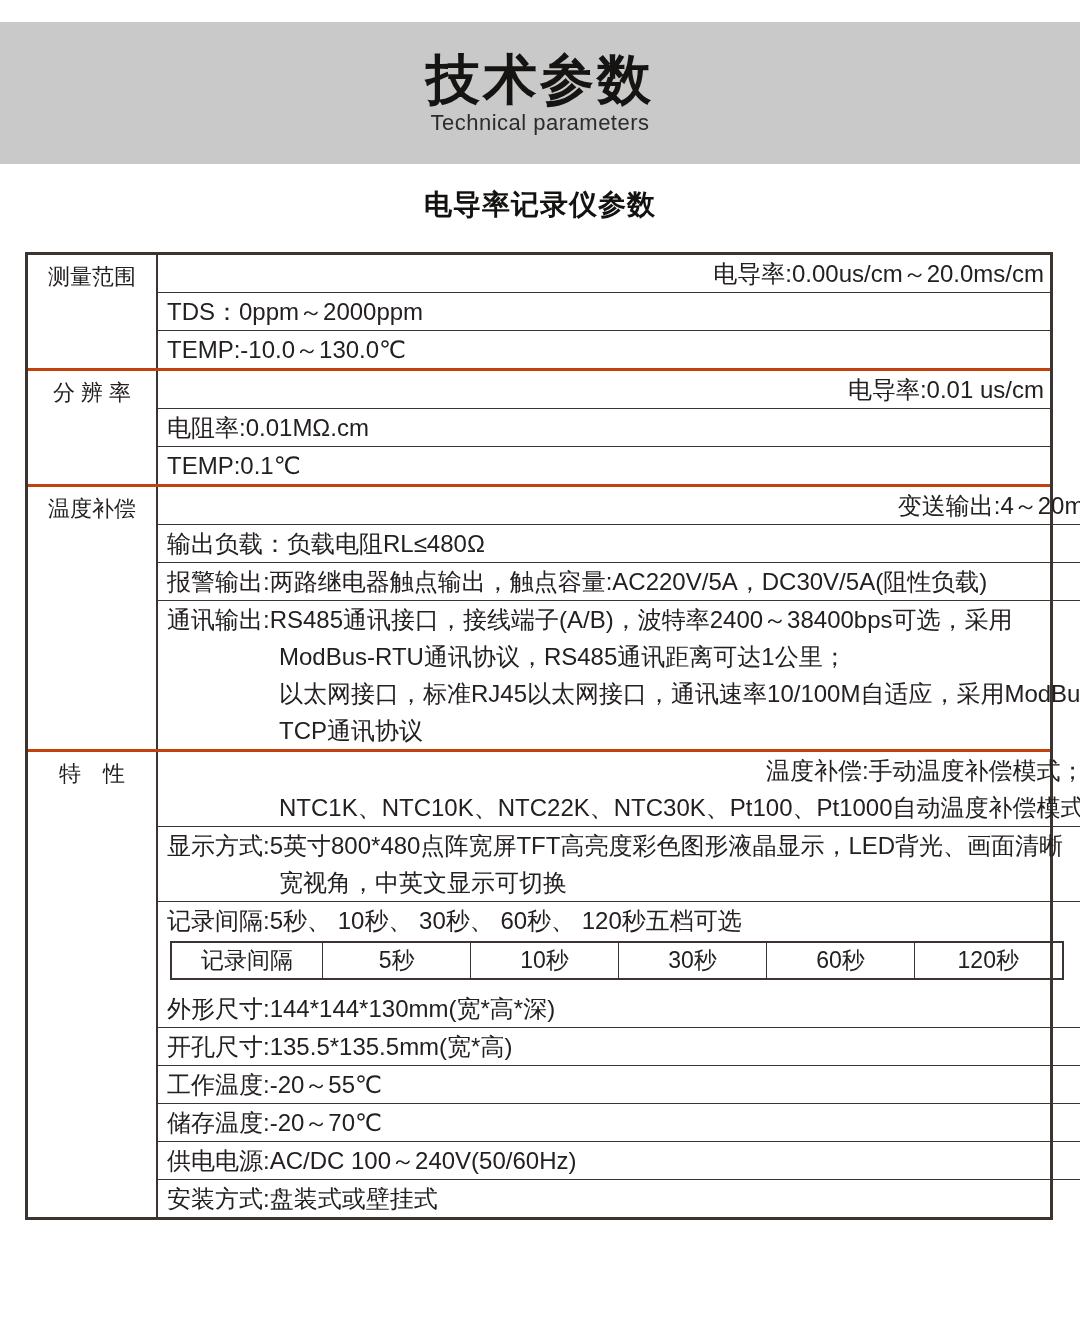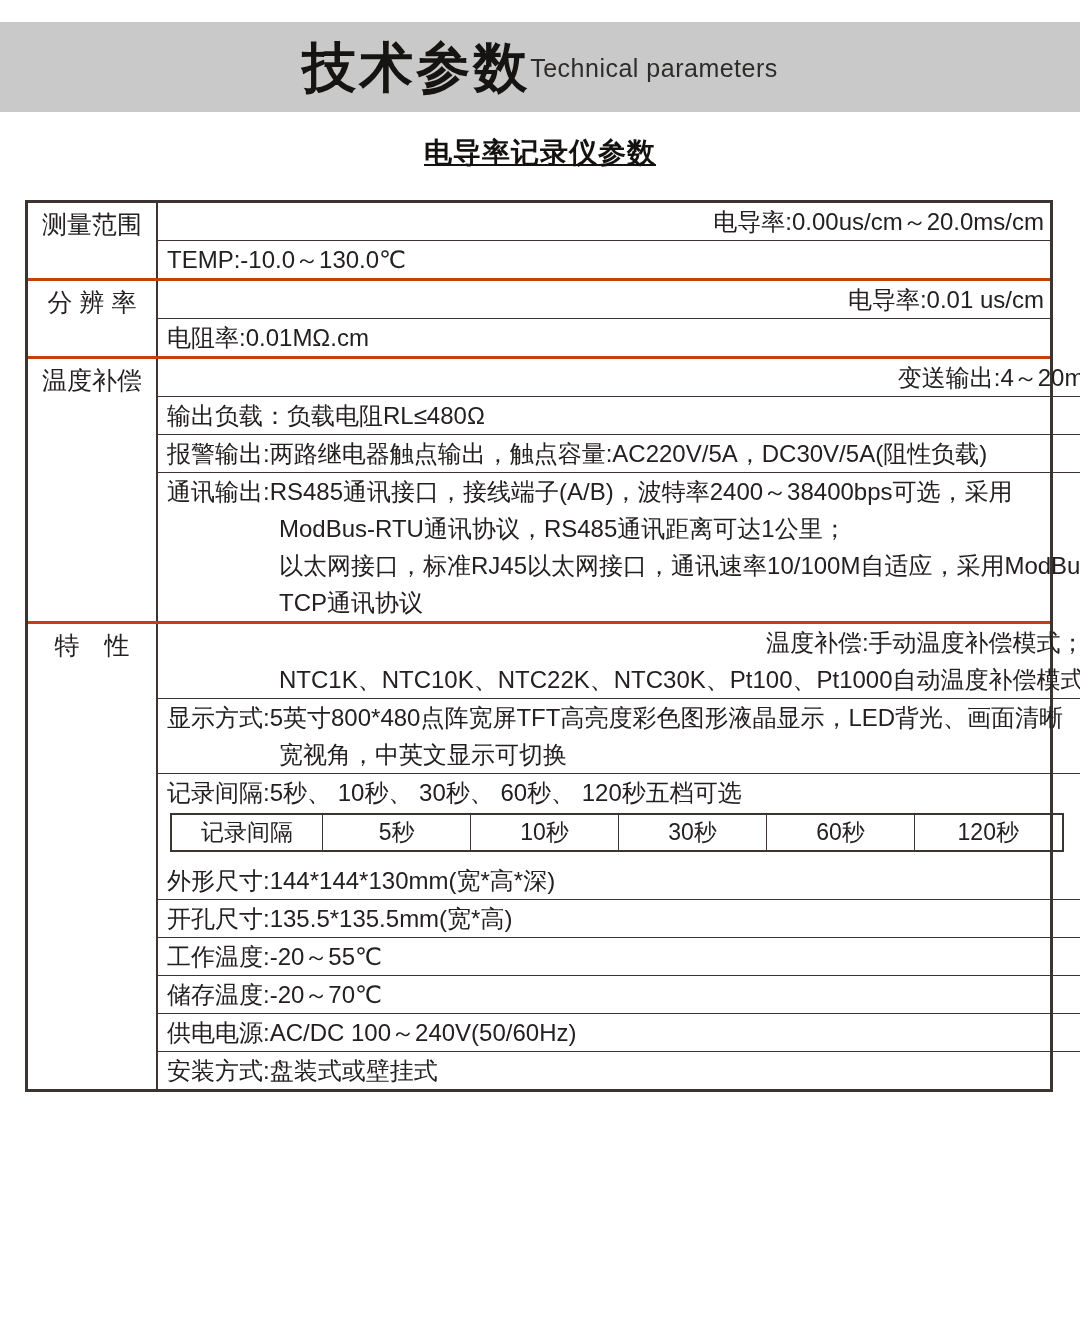--- a/index.html
+++ b/index.html
@@ -6,56 +6,55 @@
   html,body { background:#ffffff; }
   body {
     width:1080px; height:1336px;
     font-family:"Liberation Sans","DejaVu Sans",sans-serif;
     color:#2f2a28;
     overflow:hidden;
   }
   
   .banner {
     margin-top:22px;
-    width:1080px; height:90px;
+    width:1080px; height:142px;
     background:#c9c9c9;
-    display:flex; flex-direction:row; align-items:center; justify-content:center;
+    display:flex; flex-direction:column; align-items:center; justify-content:center;
   }
   .banner-title {
     font-size:54px; font-weight:900; letter-spacing:3px; color:#161412;
     line-height:58px;
   }
   .banner-subtitle {
-    font-size:25px; font-weight:400; color:#2e2c2a; letter-spacing:0.5px;
+    font-size:22px; font-weight:400; color:#2e2c2a; letter-spacing:0.5px;
     margin-top:2px;
   }
   
   .section-title {
     margin-top:22px;
     text-align:center;
     font-size:28px; font-weight:800; color:#141210;
     letter-spacing:1px;
-    text-decoration:underline;
   }
   
   .spec-table {
     margin:28px 0 0 25px;
     width:1028px;
     border:3px solid #3b3430;
   }
   .group {
     display:flex;
     border-top:3px solid #c2410c;
   }
   .group:first-child { border-top:none; }
   .group-label {
     width:130px; min-width:130px;
     border-right:2px solid #3b3430;
     text-align:center;
-    font-size:25px;
+    font-size:22px;
     padding-top:3px;
     line-height:37px;
     color:#242020;
   }
   .group-rows { flex:1; display:flex; flex-direction:column; }
   .row {
     border-top:1.5px solid #3b3430;
     padding-left:9px; padding-right:6px;
     font-size:24px;
     color:#242020;
@@ -96,33 +95,39 @@
 
 <div class="spec-table">
 
   <div class="group">
     <div class="group-label">测量范围</div>
     <div class="group-rows">
       <div class="row">
           <div class="line">电导率:0.00us/cm～20.0ms/cm</div>
         </div>
       <div class="row">
+          <div class="line">TDS：0ppm～2000ppm</div>
+        </div>
+      <div class="row">
           <div class="line">TEMP:-10.0～130.0℃</div>
         </div>
     </div>
   </div>
 
   <div class="group">
     <div class="group-label">分 辨 率</div>
     <div class="group-rows">
       <div class="row">
           <div class="line">电导率:0.01 us/cm</div>
         </div>
       <div class="row">
           <div class="line">电阻率:0.01MΩ.cm</div>
+        </div>
+      <div class="row">
+          <div class="line">TEMP:0.1℃</div>
         </div>
     </div>
   </div>
 
 
   <div class="group">
     <div class="group-label">温度补偿</div>
     <div class="group-rows">
       <div class="row">
           <div class="line">变送输出:4～20mA</div>

